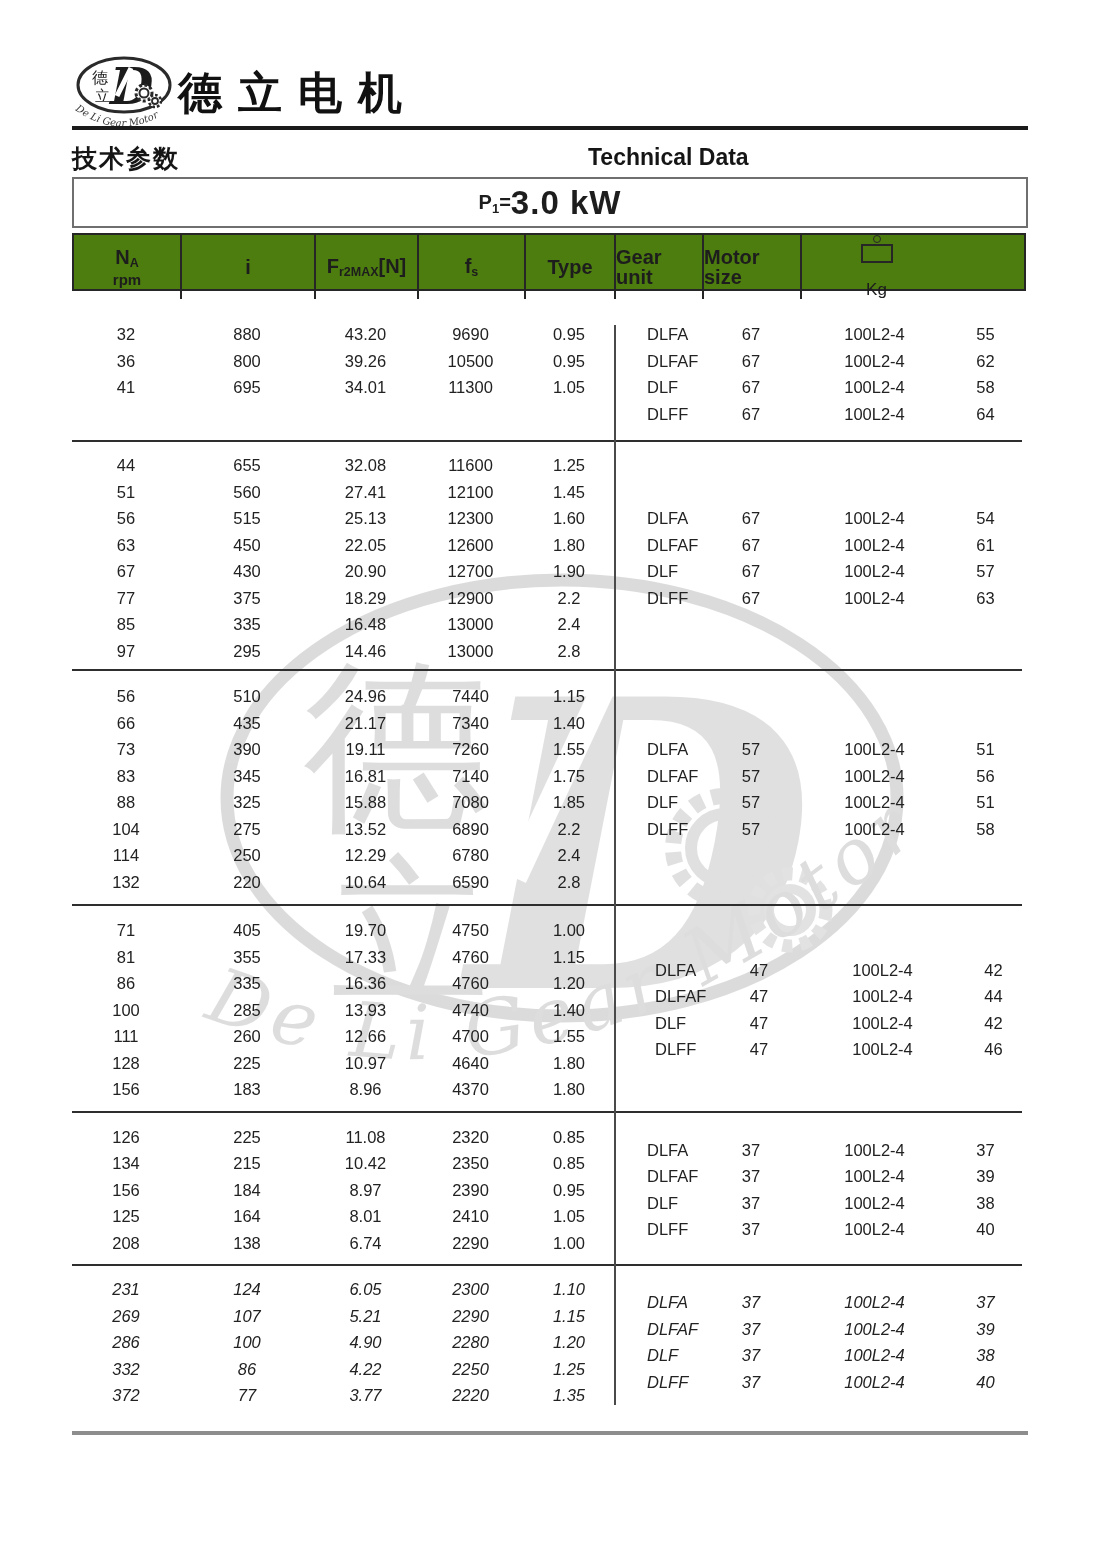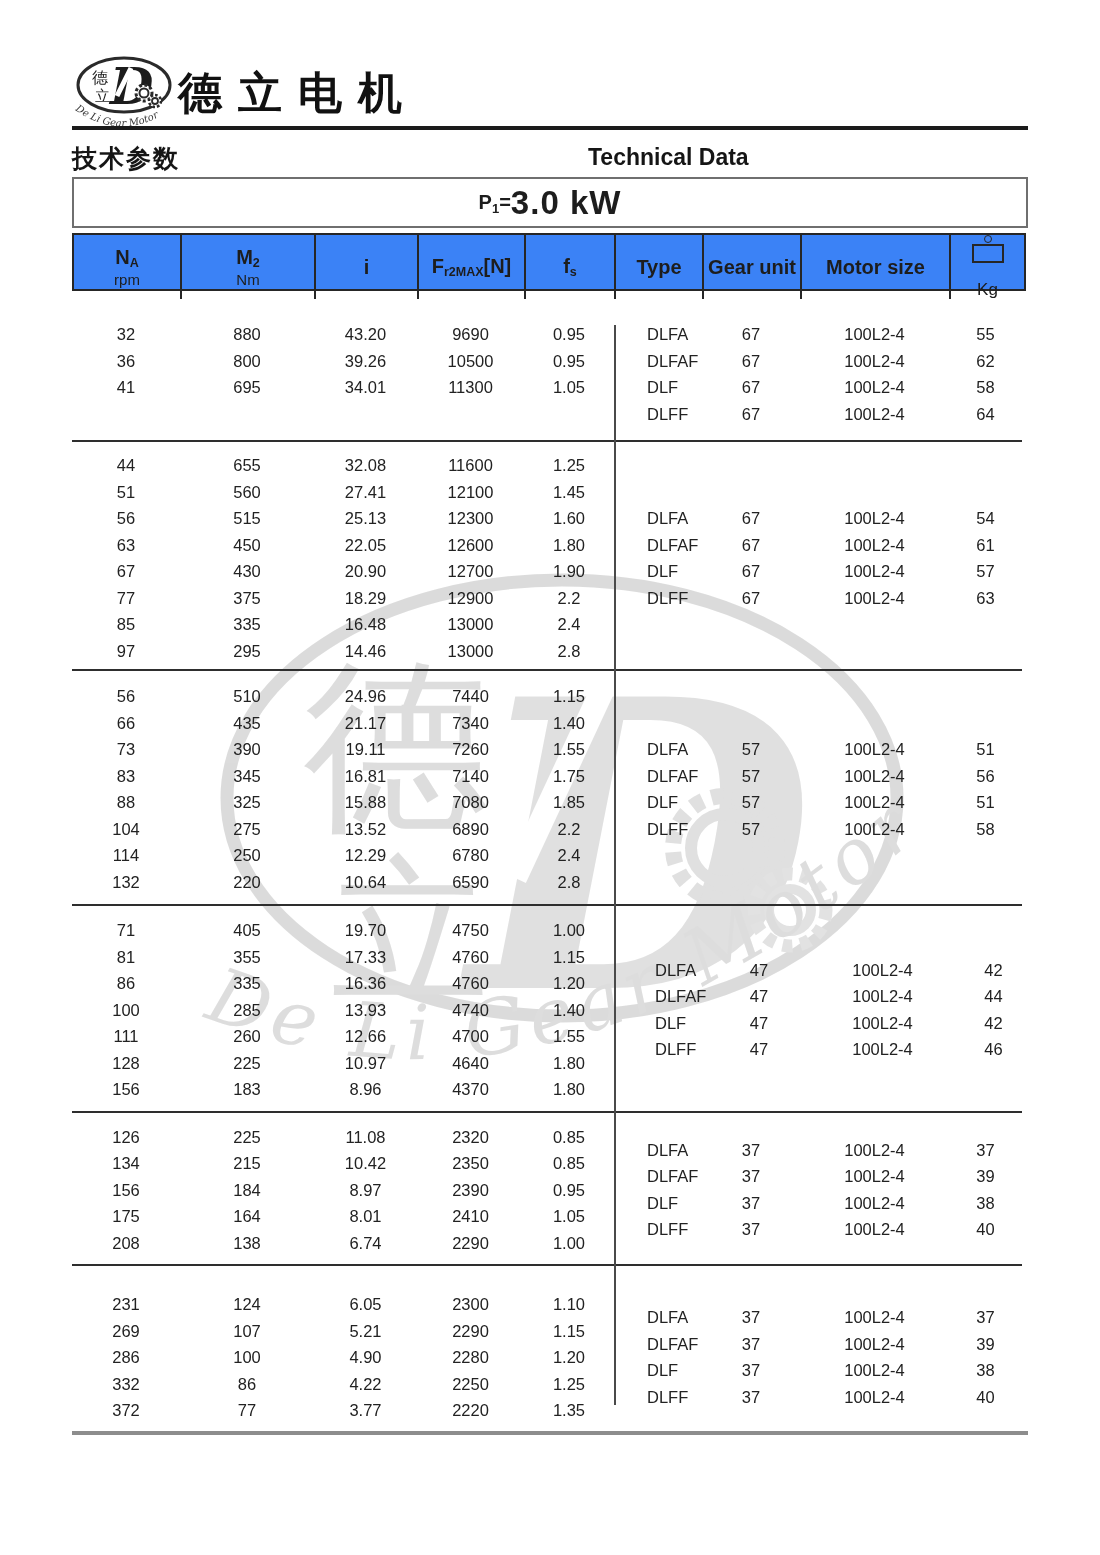--- a/index.html
+++ b/index.html
@@ -31,44 +31,44 @@
     display:flex; align-items:center; justify-content:center;
   }
   .p-small { font-size:20px; font-weight:bold; }
   .p-small .sub { font-size:13px; position:relative; top:4px; }
   .p-big { font-size:33px; font-weight:bold; letter-spacing:1px; }
   
   .thead {
     position:absolute; left:72px; top:233px; width:954px; height:58px;
     border:2px solid #262626; box-sizing:border-box;
     display:grid; grid-template-columns:108px 134px 103px 107px 90px 88px 98px 149px 1fr;
-    background:#3b82f6; z-index:2;
+    background:#4d7c0f; z-index:2;
   }
   .hc {
     border-right:2px solid #262626; box-sizing:border-box;
     display:flex; flex-direction:column; align-items:center; justify-content:center;
     font-weight:bold;
   }
   .hc:last-child { border-right:none; }
   .h-main { font-size:20px; line-height:20px; }
   .h-main .hsub { font-size:12.5px; position:relative; top:3px; }
-  .h-unit { font-size:15px; font-weight:normal; line-height:16px; margin-top:2px; }
+  .h-unit { font-size:15px; font-weight:bold; line-height:16px; margin-top:2px; }
   .kg-hook { width:8px; height:8px; border:1.5px solid #262626; border-radius:50%; box-sizing:border-box; }
   .kg-body { width:32px; height:19px; border:2px solid #262626; box-sizing:border-box; margin-top:1px; }
   .kg-label { font-size:17px; font-weight:normal; line-height:18px; margin-top:18px; }
   
   .tbody { position:absolute; left:72px; top:299px; width:950px; z-index:1; }
   .vline { position:absolute; left:542px; top:26px; height:1080px; width:2px; background:#4a4a4a; }
   .block { display:flex; align-items:flex-start; border-bottom:2px solid #2e2e2e; box-sizing:border-box; }
   .b1 { padding:22px 0 13px; }
   .b2 { padding:10px 0 5px; }
   .b3 { padding:12px 0 9px; }
   .b4 { padding:11px 0 8px;gap:8px; }
   .b5 { padding:11px 0 8px; }
-  .b6 { padding:25px 0 30px; border-bottom:none; }
+  .b6 { padding:10px 0 30px; border-bottom:none;font-style:italic; }
   .left-rows { width:542px; }
   .right-rows { width:408px; }
   .lrow { display:grid; grid-template-columns:108px 134px 103px 107px 90px; height:26.5px; line-height:26.5px; }
   .rrow { display:grid; grid-template-columns:88px 98px 149px 73px; height:26.5px; line-height:26.5px; }
   .cell { text-align:center; font-size:16.5px; color:#222; }
   .cell-type { text-align:left; padding-left:33px; box-sizing:border-box; }
   
   .bottom-rule { position:absolute; left:72px; top:1431px; width:956px; height:4px; background:#8d8d8d; }
   .page-number { position:absolute; left:72px; top:1446px; width:956px; text-align:center; font-size:18px; color:#222; }
   
@@ -132,24 +132,20 @@
     <span class="p-small"><span>P</span><span class="sub">1</span><span>=</span></span>
     <span class="p-big">3.0 kW</span>
   </div>
 
   <div class="thead" id="thead">
       <div class="hc">
         <div class="h-main"><span>N</span><span class="hsub">A</span></div>
         <div class="h-unit">rpm</div>
       </div>
       <div class="hc">
-        <div class="h-main"><span>M</span><span class="hsub">2</span></div>
-        <div class="h-unit">Nm</div>
-      </div>
-      <div class="hc">
         <div class="h-main"><span>i</span></div>
       </div>
       <div class="hc">
         <div class="h-main"><span>F</span><span class="hsub">r2MAX</span><span>[N]</span></div>
       </div>
       <div class="hc">
         <div class="h-main"><span>f</span><span class="hsub">s</span></div>
       </div>
       <div class="hc">
         <div class="h-main"><span>Type</span></div>
@@ -488,21 +484,21 @@
             <div class="cell">0.85</div>
           </div>
           <div class="lrow">
             <div class="cell">156</div>
             <div class="cell">184</div>
             <div class="cell">8.97</div>
             <div class="cell">2390</div>
             <div class="cell">0.95</div>
           </div>
           <div class="lrow">
-            <div class="cell">175</div>
+            <div class="cell">125</div>
             <div class="cell">164</div>
             <div class="cell">8.01</div>
             <div class="cell">2410</div>
             <div class="cell">1.05</div>
           </div>
           <div class="lrow">
             <div class="cell">208</div>
             <div class="cell">138</div>
             <div class="cell">6.74</div>
             <div class="cell">2290</div>

